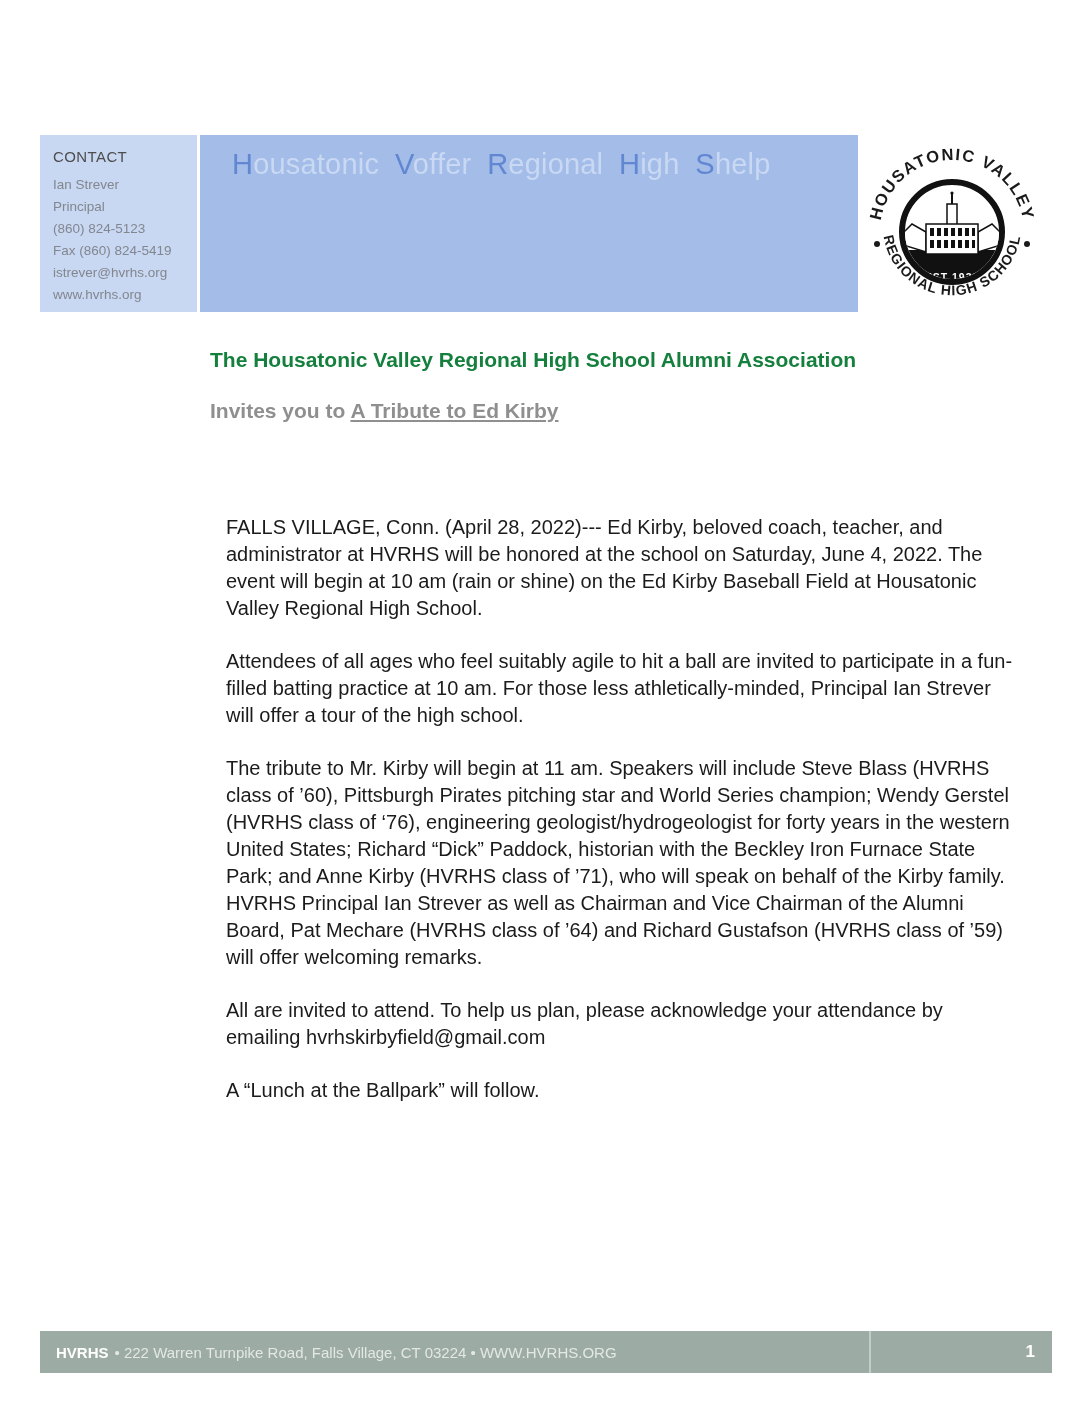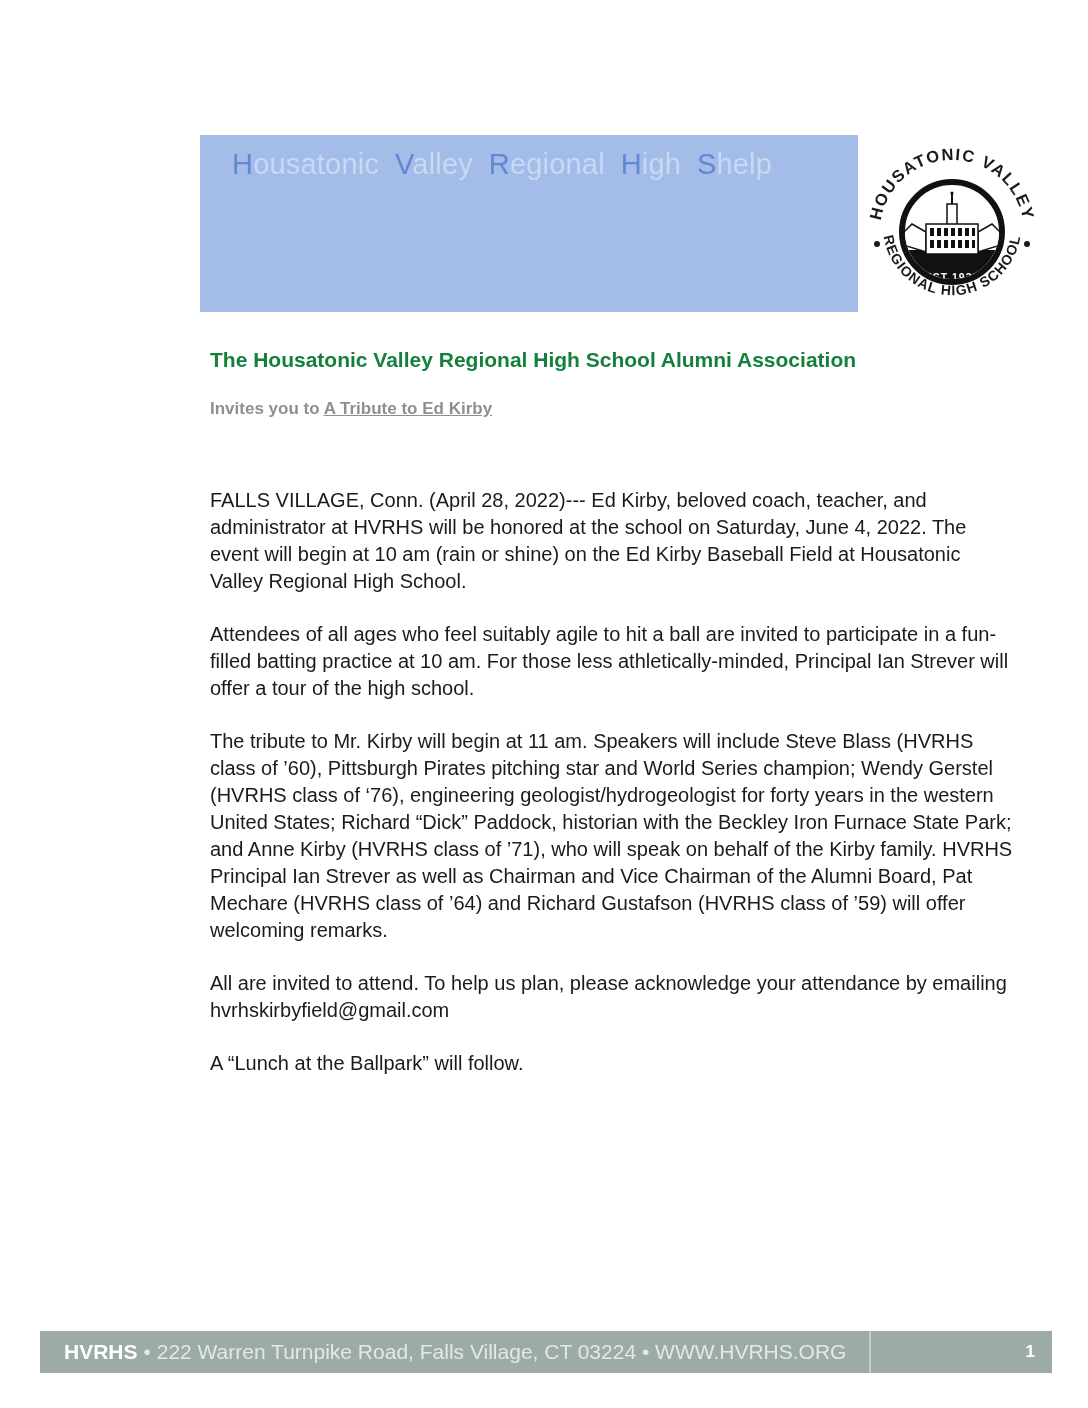--- a/index.html
+++ b/index.html
@@ -29,50 +29,59 @@
   .banner-title .tw{display:inline;}
   .banner-title .tw + .tw{margin-left:.26em;}
   .banner-title .init{color:#6287d2;}
   .release-label{font-size:34px;font-weight:bold;color:#ffffff;letter-spacing:.8px;}
 
   .seal{position:absolute;left:866px;top:140px;width:172px;height:172px;}
 
   
   .content{position:absolute;left:210px;top:348px;width:805px;}
   .headline1{font-size:21px;font-weight:bold;color:#15803d;margin:0 0 27px 0;}
-  .headline2{font-size:17px;font-weight:bold;color:#8f8f8f;margin:0 0 68px 0;}
+  .headline2{font-size:21px;font-weight:bold;color:#8f8f8f;margin:0 0 91px 0;}
   .headline2 .underlined{text-decoration:underline;}
-  .body-para{font-size:20px;line-height:27px;color:#1b1b1b;margin:0 0 26px 0;}
+  .body-para{font-size:20px;line-height:27px;color:#1b1b1b;margin:0 0 26px 16px;}
 
   
   .footer{
     position:absolute;left:40px;top:1331px;width:1012px;height:42px;
     background:#9caba3;display:flex;align-items:stretch;
   }
   .footer-left{
     flex:0 0 829px;box-sizing:border-box;display:flex;align-items:center;
-    padding-left:24px;font-size:21px;color:#e4e8e4;white-space:nowrap;
+    padding-left:16px;font-size:15px;color:#e4e8e4;white-space:nowrap;
   }
   .footer-brand{font-weight:bold;color:#ffffff;margin-right:6px;}
   .footer-right{
     flex:1;border-left:2px solid #c3cdc5;box-sizing:border-box;
     display:flex;align-items:center;justify-content:flex-end;
     padding-right:17px;font-size:17px;font-weight:bold;color:#ffffff;
   }
 </style>
 </head>
 <body>
 
 <div class="page">
 
+  <div class="contact-box">
+    <div class="contact-heading">CONTACT</div>
+    <div class="contact-line">Ian Strever</div>
+    <div class="contact-line">Principal</div>
+    <div class="contact-line">(860) 824-5123</div>
+    <div class="contact-line">Fax (860) 824-5419</div>
+    <div class="contact-line">istrever@hvrhs.org</div>
+    <div class="contact-line">www.hvrhs.org</div>
+  </div>
 
   <div class="banner">
     <div class="banner-title">
       <span class="tw"><span class="init">H</span><span>ousatonic</span></span>
-      <span class="tw"><span class="init">V</span><span>alley</span></span>
+      <span class="tw"><span class="init">V</span><span>offer</span></span>
       <span class="tw"><span class="init">R</span><span>egional</span></span>
       <span class="tw"><span class="init">H</span><span>igh</span></span>
       <span class="tw"><span class="init">S</span><span>help</span></span>
     </div>
   </div>
 
   <svg class="seal" viewBox="0 0 172 172" xmlns="http://www.w3.org/2000/svg">
     <circle cx="86" cy="88" r="86" fill="#ffffff"></circle>
     <defs>
       <path id="arcTop" d="M 14 92 A 72 72 0 1 1 158 92" fill="none"></path>

